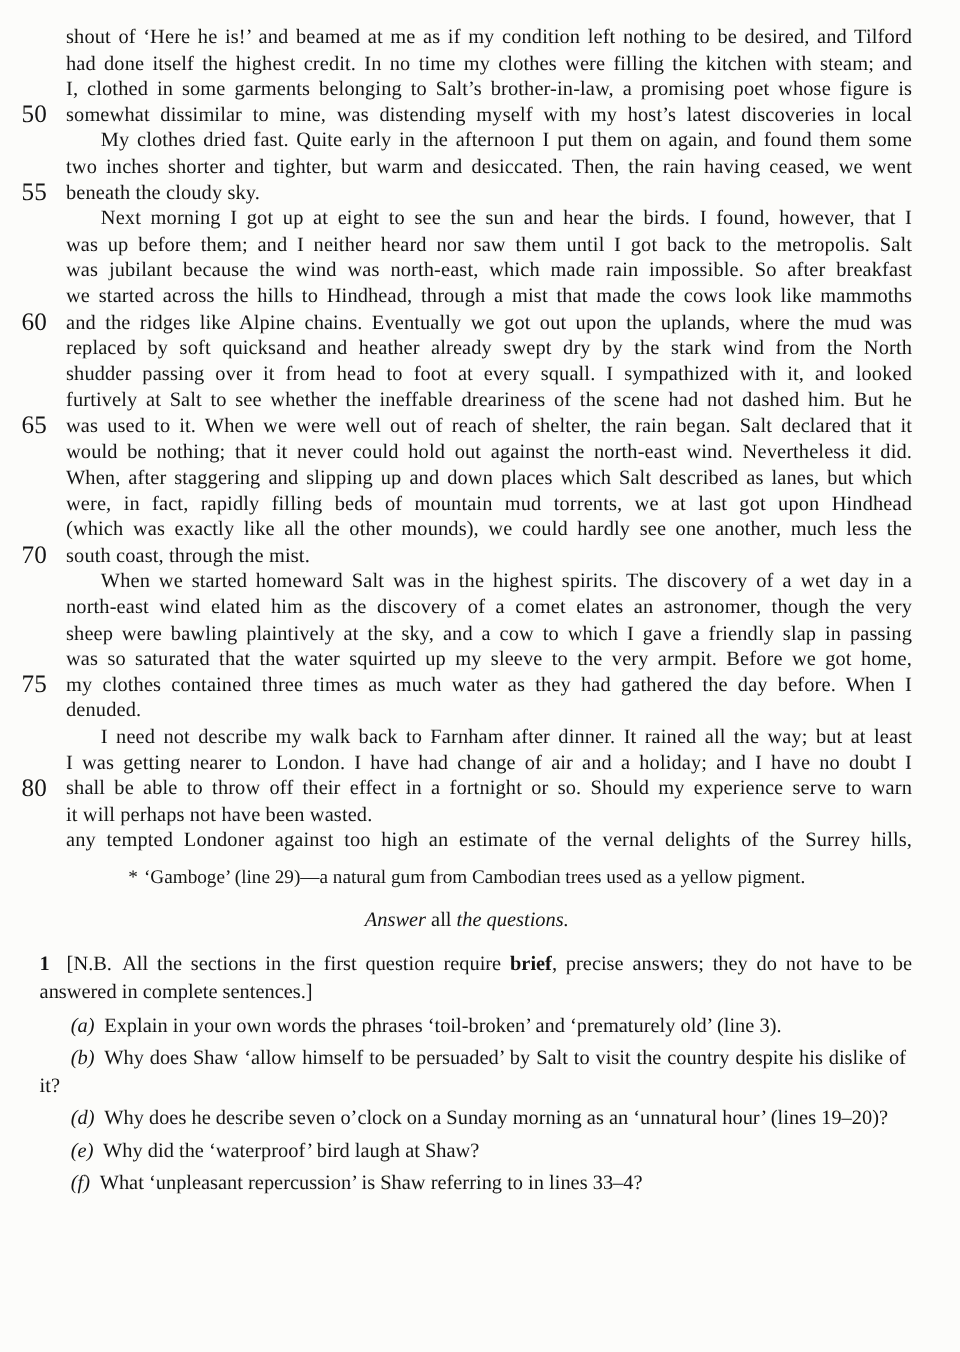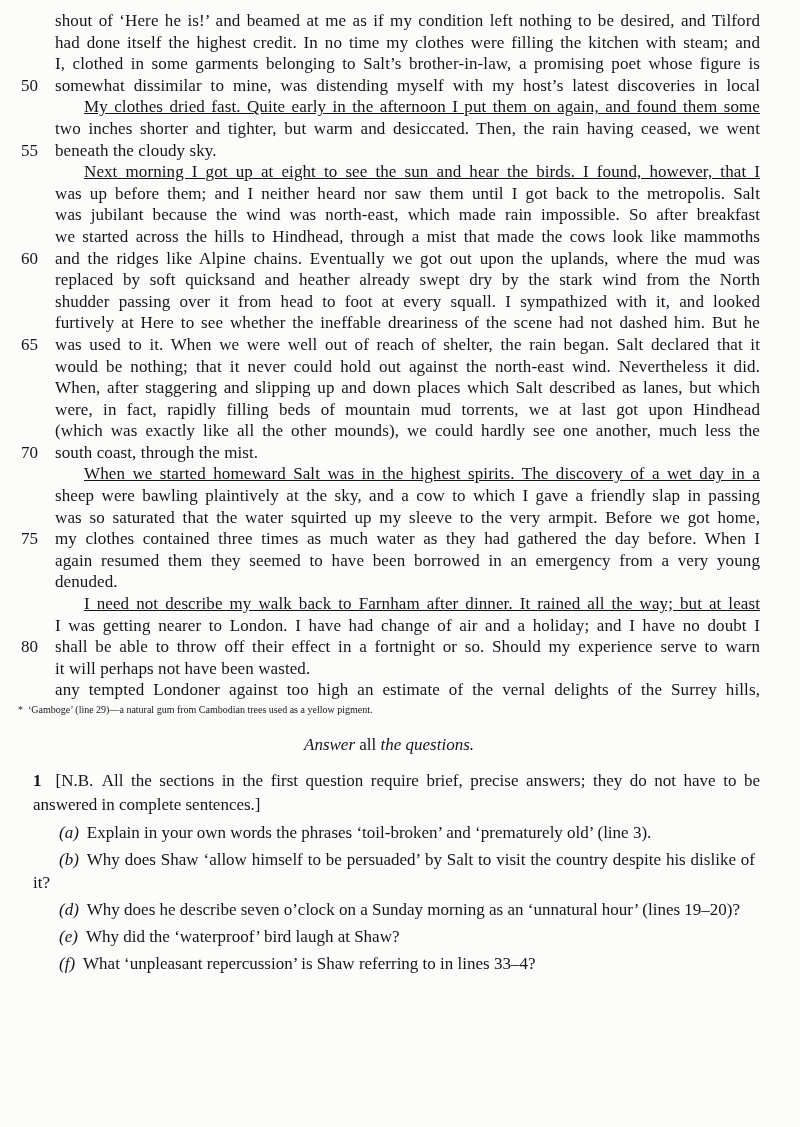--- a/index.html
+++ b/index.html
@@ -6,46 +6,48 @@
   body { background: #f6f6f3; }
   .page {
     position: relative;
     width: 800px;
     height: 1127px;
     box-sizing: border-box;
     background: #fcfcfa;
     color: #151515;
     font-family: "Liberation Serif", "DejaVu Serif", serif;
     font-size: 17px;
-    padding: 10px 40px 0 18px;
+    padding: 20px 40px 0 18px;
     overflow: hidden;
   }
 
   
   .passage { width: 100%; }
   .pline { display: flex; line-height: 21.6px; }
   .pnum {
     flex: none;
     width: 20px;
     text-align: right;
-    font-size: 17px;
+    font-size: 21px;
   }
   .ptext {
     flex: 1;
     margin-left: 17px;
     text-align: justify;
     text-align-last: justify;
     letter-spacing: 0.1px;
   }
   .ptext.paraend { text-align-last: left; }
-  .ptext.indent { text-indent: 29px; text-decoration: underline; }
+  .ptext.indent { text-indent: 29px; }
 
   
   .footnote {
-    font-size: 10px;
+    margin-top: 12px;
+    text-align: center;
+    font-size: 16px;
     line-height: 17px;
   }
   .footnote .fn-marker { margin-right: 5px; }
 
   
   .instruction {
     margin-top: 16px;
     text-align: center;
     font-style: italic;
     line-height: 21px;
@@ -56,21 +58,21 @@
   .questions {
     margin-left: 15px;
     width: 727px;
   }
   .q1head {
     margin: 14px 0 0 0;
     line-height: 24px;
     text-align: justify;
   }
   .q1num { font-weight: bold; margin-right: 14px; }
-  .q1bold { font-weight: normal; margin-top: 29px; }
+  .q1bold { font-weight: bold; margin-top: 29px; }
   .qpart {
     margin: 4px 5px 0 0;
     text-indent: 26px;
     text-align: justify;
     line-height: 23px;
   }
   .qlabel { font-style: italic; margin-right: 8px; }
 </style>
 </head>
 <body>
@@ -129,21 +131,21 @@
       <div class="pline">
         <span class="pnum"></span>
         <span class="ptext">replaced by soft quicksand and heather already swept dry by the stark wind from the North</span>
       </div>
       <div class="pline">
         <span class="pnum"></span>
         <span class="ptext">shudder passing over it from head to foot at every squall. I sympathized with it, and looked</span>
       </div>
       <div class="pline">
         <span class="pnum"></span>
-        <span class="ptext">furtively at Here to see whether the ineffable dreariness of the scene had not dashed him. But he</span>
+        <span class="ptext">furtively at Salt to see whether the ineffable dreariness of the scene had not dashed him. But he</span>
       </div>
       <div class="pline">
         <span class="pnum">65</span>
         <span class="ptext">was used to it. When we were well out of reach of shelter, the rain began. Salt declared that it</span>
       </div>
       <div class="pline">
         <span class="pnum"></span>
         <span class="ptext">would be nothing; that it never could hold out against the north-east wind. Nevertheless it did.</span>
       </div>
       <div class="pline">
@@ -161,33 +163,33 @@
       <div class="pline">
         <span class="pnum">70</span>
         <span class="ptext paraend">south coast, through the mist.</span>
       </div>
       <div class="pline">
         <span class="pnum"></span>
         <span class="ptext indent">When we started homeward Salt was in the highest spirits. The discovery of a wet day in a</span>
       </div>
       <div class="pline">
         <span class="pnum"></span>
+        <span class="ptext">north-east wind elated him as the discovery of a comet elates an astronomer, though the very</span>
+      </div>
+      <div class="pline">
+        <span class="pnum"></span>
         <span class="ptext">sheep were bawling plaintively at the sky, and a cow to which I gave a friendly slap in passing</span>
       </div>
       <div class="pline">
         <span class="pnum"></span>
         <span class="ptext">was so saturated that the water squirted up my sleeve to the very armpit. Before we got home,</span>
       </div>
       <div class="pline">
         <span class="pnum">75</span>
         <span class="ptext">my clothes contained three times as much water as they had gathered the day before. When I</span>
-      </div>
-      <div class="pline">
-        <span class="pnum"></span>
-        <span class="ptext">again resumed them they seemed to have been borrowed in an emergency from a very young</span>
       </div>
       <div class="pline">
         <span class="pnum"></span>
         <span class="ptext paraend">denuded.</span>
       </div>
       <div class="pline">
         <span class="pnum"></span>
         <span class="ptext indent">I need not describe my walk back to Farnham after dinner. It rained all the way; but at least</span>
       </div>
       <div class="pline">

